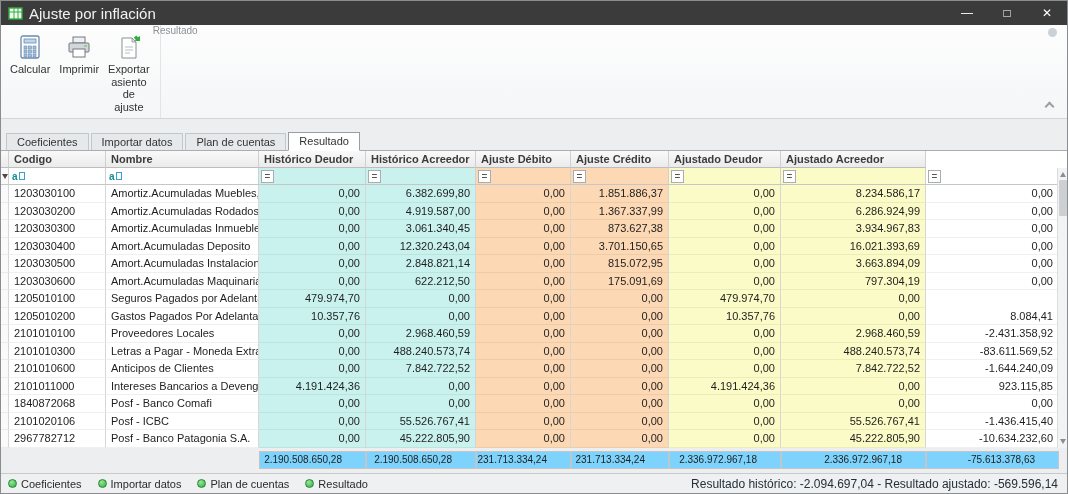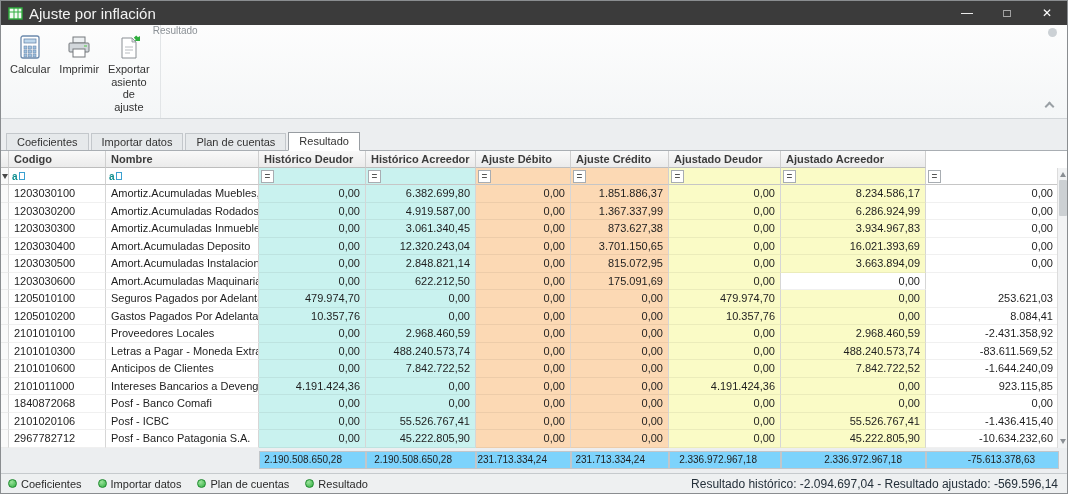--- a/index.html
+++ b/index.html
@@ -265,33 +265,33 @@
         </div>
         <div class="grid-row">
           <div class="cell c-ind"></div>
           <div class="cell txt ">1203030600</div>
           <div class="cell txt ">Amort.Acumuladas Maquinaria</div>
           <div class="cell num c-hist">0,00</div>
           <div class="cell num c-hist">622.212,50</div>
           <div class="cell num c-aju">0,00</div>
           <div class="cell num c-aju">175.091,69</div>
           <div class="cell num c-ado">0,00</div>
+          <div class="cell num c-ado">797.304,19</div>
           <div class="cell num ">0,00</div>
         </div>
         <div class="grid-row">
           <div class="cell c-ind"></div>
           <div class="cell txt ">1205010100</div>
           <div class="cell txt ">Seguros Pagados por Adelantado</div>
           <div class="cell num c-hist">479.974,70</div>
           <div class="cell num c-hist">0,00</div>
           <div class="cell num c-aju">0,00</div>
           <div class="cell num c-aju">0,00</div>
           <div class="cell num c-ado">479.974,70</div>
           <div class="cell num c-ado">0,00</div>
-          <div class="cell num ">253.621,03</div>
         </div>
         <div class="grid-row">
           <div class="cell c-ind"></div>
           <div class="cell txt ">1205010200</div>
           <div class="cell txt ">Gastos Pagados Por Adelantado</div>
           <div class="cell num c-hist">10.357,76</div>
           <div class="cell num c-hist">0,00</div>
           <div class="cell num c-aju">0,00</div>
           <div class="cell num c-aju">0,00</div>
           <div class="cell num c-ado">10.357,76</div>

